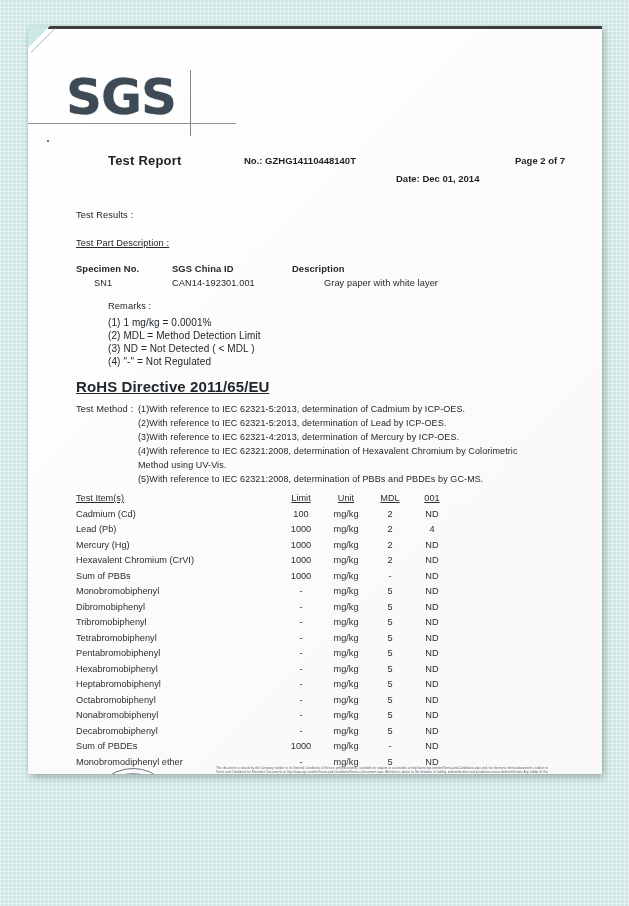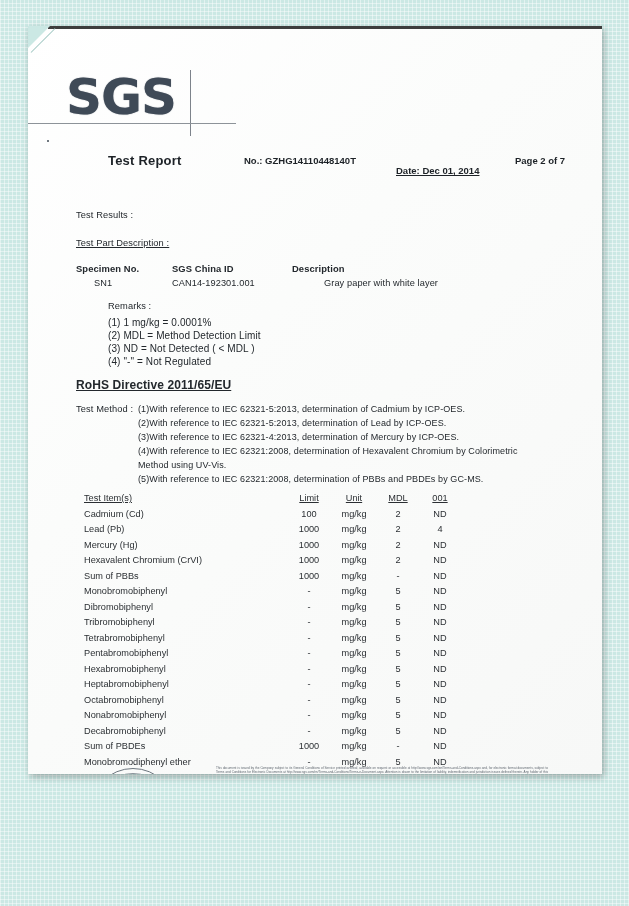--- a/index.html
+++ b/index.html
@@ -60,21 +60,21 @@
   .cross-v{position:absolute;left:124px;top:-4px;width:1px;height:66px;background:#7d838b;}
   .cross-h{position:absolute;left:-44px;top:49px;width:214px;height:1px;background:#8d9399;}
   .dot{position:absolute;left:-19px;top:66px;width:2px;height:2px;background:#707880;}
 
   .hdr-row{
     position:absolute;left:0;right:0;top:127px;
     font-size:11.5px;font-weight:bold;color:#1d2227;
   }
   .hdr-title{position:absolute;left:80px;font-size:13px;letter-spacing:.2px;}
   .hdr-no{position:absolute;left:216px;font-size:9.5px;top:2px;}
-  .hdr-date{position:absolute;left:368px;font-size:9.5px;top:12px;text-decoration:underline;}
+  .hdr-date{position:absolute;left:368px;font-size:9.5px;top:20px;}
   .hdr-page{position:absolute;left:474px;font-size:9.5px;top:2px;padding-left:13px;}
 
   
   .blk{position:absolute;font-size:9.3px;color:#23282d;letter-spacing:.1px;}
   .u{text-decoration:underline;}
 
   .lbl-results{left:48px;top:184px;}
   .lbl-partdesc{left:48px;top:212px;}
 
   .spec-head{left:48px;top:237px;font-weight:bold;font-size:9.4px;}
@@ -82,28 +82,28 @@
   .spec-head span.c2{position:absolute;left:96px;width:120px;}
   .spec-head span.c3{position:absolute;left:216px;}
   .spec-row{left:48px;top:252px;font-size:9.2px;}
   .spec-row span.c1{position:absolute;left:18px;width:96px;}
   .spec-row span.c2{position:absolute;left:96px;width:120px;}
   .spec-row span.c3{position:absolute;left:216px;white-space:nowrap;margin-left:32px;}
 
   .lbl-remarks{left:48px;top:275px;padding-left:32px;}
   .remark{left:80px;font-size:10px;white-space:nowrap;text-align:center;}
 
-  .lbl-rohs{left:48px;top:352px;font-weight:bold;font-size:12px;}
+  .lbl-rohs{left:48px;top:352px;font-weight:bold;font-size:15px;}
 
   .lbl-method{left:48px;top:378px;}
   .method-line{left:110px;font-size:9px;white-space:nowrap;}
 
   
   #tbl{position:absolute;left:48px;top:467px;width:420px;font-size:9.2px;}
-  #tbl .r{position:relative;height:15.5px;white-space:nowrap;margin-left:8px;}
+  #tbl .r{position:relative;height:15.5px;white-space:nowrap;}
   #tbl .name{position:absolute;left:0;}
   #tbl .limit{position:absolute;left:206px;width:38px;text-align:center;}
   #tbl .unit{position:absolute;left:252px;width:36px;text-align:center;}
   #tbl .mdl{position:absolute;left:300px;width:28px;text-align:center;}
   #tbl .res{position:absolute;left:340px;width:32px;text-align:center;}
   #tbl .hd .name,#tbl .hd .limit,#tbl .hd .unit,#tbl .hd .mdl,#tbl .hd .res{
     text-decoration:underline;font-weight:normal;
   }
 
   

